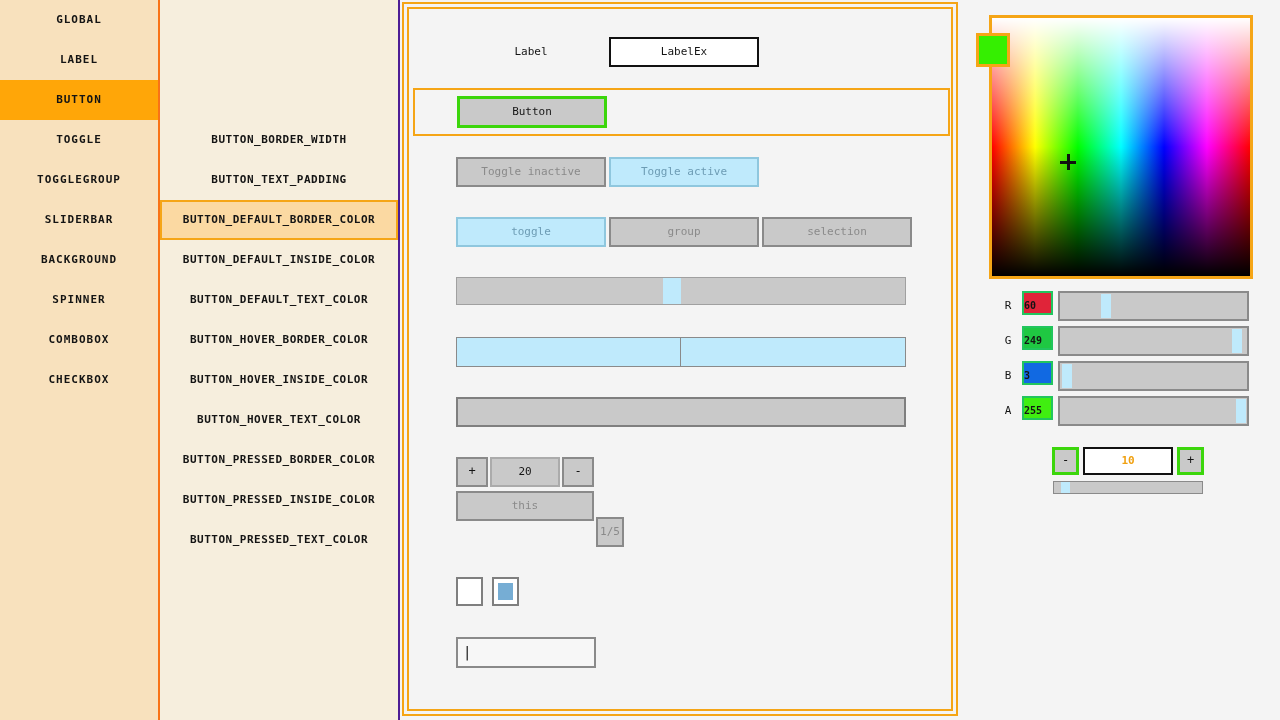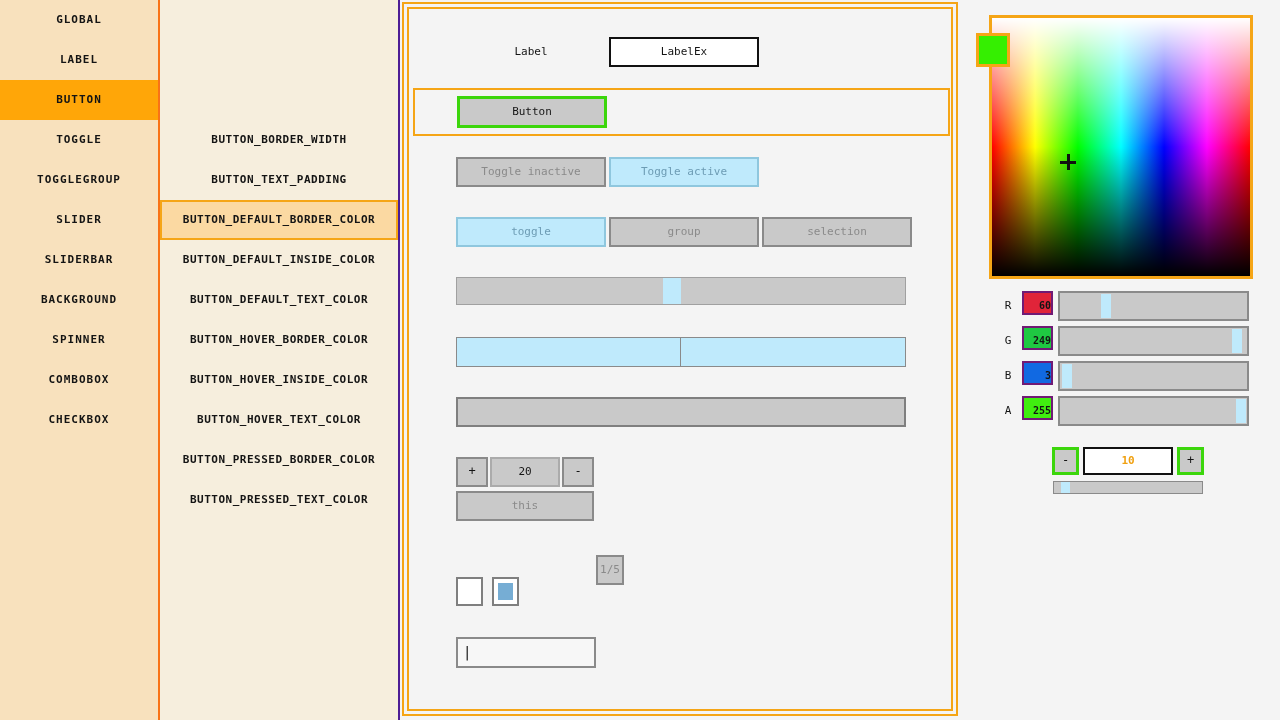--- a/index.html
+++ b/index.html
@@ -67,21 +67,21 @@
         linear-gradient(to bottom,#ffffff 0%,rgba(255,255,255,0) 50%,rgba(0,0,0,0) 50%,#000000 100%),
         linear-gradient(to right,#ff0000 0%,#ffff00 16.7%,#00ff00 33.3%,#00ffff 50%,#0000ff 66.7%,#ff00ff 83.3%,#ff0000 100%);}
   .crosshair{position:absolute;left:68px;top:136px;width:16px;height:16px;}
   .crosshair .h{position:absolute;left:0;top:7px;width:16px;height:3px;background:#111;}
   .crosshair .v{position:absolute;left:7px;top:0;width:3px;height:16px;background:#111;}
   .cur-swatch{position:absolute;left:976px;top:33px;width:34px;height:34px;
       box-sizing:border-box;border:3px solid #f5a516;z-index:5;}
   .ch-label{position:absolute;width:16px;height:30px;line-height:30px;
             font-size:11px;text-align:center;color:#141414;}
   .ch-swatch{position:absolute;left:1022px;width:31px;height:24px;box-sizing:border-box;
-             border:2px solid #701a75;text-align:right;line-height:26px;font-size:10px;
+             border:2px solid #22c55e;text-align:left;line-height:26px;font-size:10px;
              font-weight:bold;color:#141414;}
   .ch-track{position:absolute;left:1058px;width:191px;height:30px;box-sizing:border-box;
             background:#c9c9c9;border:2px solid #8a8a8a;}
   .ch-handle{position:absolute;top:1px;width:10px;height:24px;background:#bfeafc;}
   .pk-btn{position:absolute;width:27px;height:28px;box-sizing:border-box;background:#c9c9c9;
           border:3px solid #3cd60c;color:#141414;font-size:12px;text-align:center;line-height:21px;}
   .pk-val{position:absolute;left:1083px;top:447px;width:90px;height:28px;box-sizing:border-box;
           background:#ffffff;border:2px solid #111;color:#f0a010;font-size:11px;font-weight:bold;
           text-align:center;line-height:24px;}
   .mini-bar{position:absolute;left:1053px;top:481px;width:150px;height:13px;box-sizing:border-box;
@@ -92,39 +92,39 @@
 <body>
 
 <div id="app">
 
   <div class="col1">
     <div class="side-item">GLOBAL</div>
     <div class="side-item">LABEL</div>
     <div class="side-item sel">BUTTON</div>
     <div class="side-item">TOGGLE</div>
     <div class="side-item">TOGGLEGROUP</div>
-    <div class="side-item">SLIDER</div>
     <div class="side-item">SLIDERBAR</div>
     <div class="side-item">BACKGROUND</div>
     <div class="side-item">SPINNER</div>
     <div class="side-item">COMBOBOX</div>
     <div class="side-item">CHECKBOX</div>
   </div>
 
   <div class="col2">
     <div class="prop-list">
       <div class="prop-item">BUTTON_BORDER_WIDTH</div>
       <div class="prop-item">BUTTON_TEXT_PADDING</div>
       <div class="prop-item sel">BUTTON_DEFAULT_BORDER_COLOR</div>
       <div class="prop-item">BUTTON_DEFAULT_INSIDE_COLOR</div>
       <div class="prop-item">BUTTON_DEFAULT_TEXT_COLOR</div>
       <div class="prop-item">BUTTON_HOVER_BORDER_COLOR</div>
       <div class="prop-item">BUTTON_HOVER_INSIDE_COLOR</div>
       <div class="prop-item">BUTTON_HOVER_TEXT_COLOR</div>
       <div class="prop-item">BUTTON_PRESSED_BORDER_COLOR</div>
+      <div class="prop-item">BUTTON_PRESSED_INSIDE_COLOR</div>
       <div class="prop-item">BUTTON_PRESSED_TEXT_COLOR</div>
     </div>
   </div>
 
   <div class="preview">
     <div class="preview-inner"></div>
 
     <div class="cap">Label</div>
     <div class="labelex">LabelEx</div>
 
@@ -147,21 +147,21 @@
       <div class="half" style="width: 50%;"></div>
     </div>
 
     <div class="progress" style="left:52px;top:393px;width:450px;"></div>
 
     <div class="sp-btn" style="left:52px;top:453px;width:32px;">+</div>
     <div class="sp-val" style="left:86px;top:453px;width:70px;">20</div>
     <div class="sp-btn" style="left:158px;top:453px;width:32px;">-</div>
 
     <div class="w-btn" style="left:52px;top:487px;width:138px;">this</div>
-    <div class="w-btn" style="left:192px;top:513px;width:28px;margin-top:38px;">1/5</div>
+    <div class="w-btn" style="left:192px;top:513px;width:28px;">1/5</div>
 
     <div class="checkbox" style="left:52px;top:573px;"></div>
     <div class="checkbox" style="left:88px;top:573px;">
       <div class="mark"></div>
     </div>
 
     <div class="textbox">
       <span>|</span>
     </div>
   </div>

